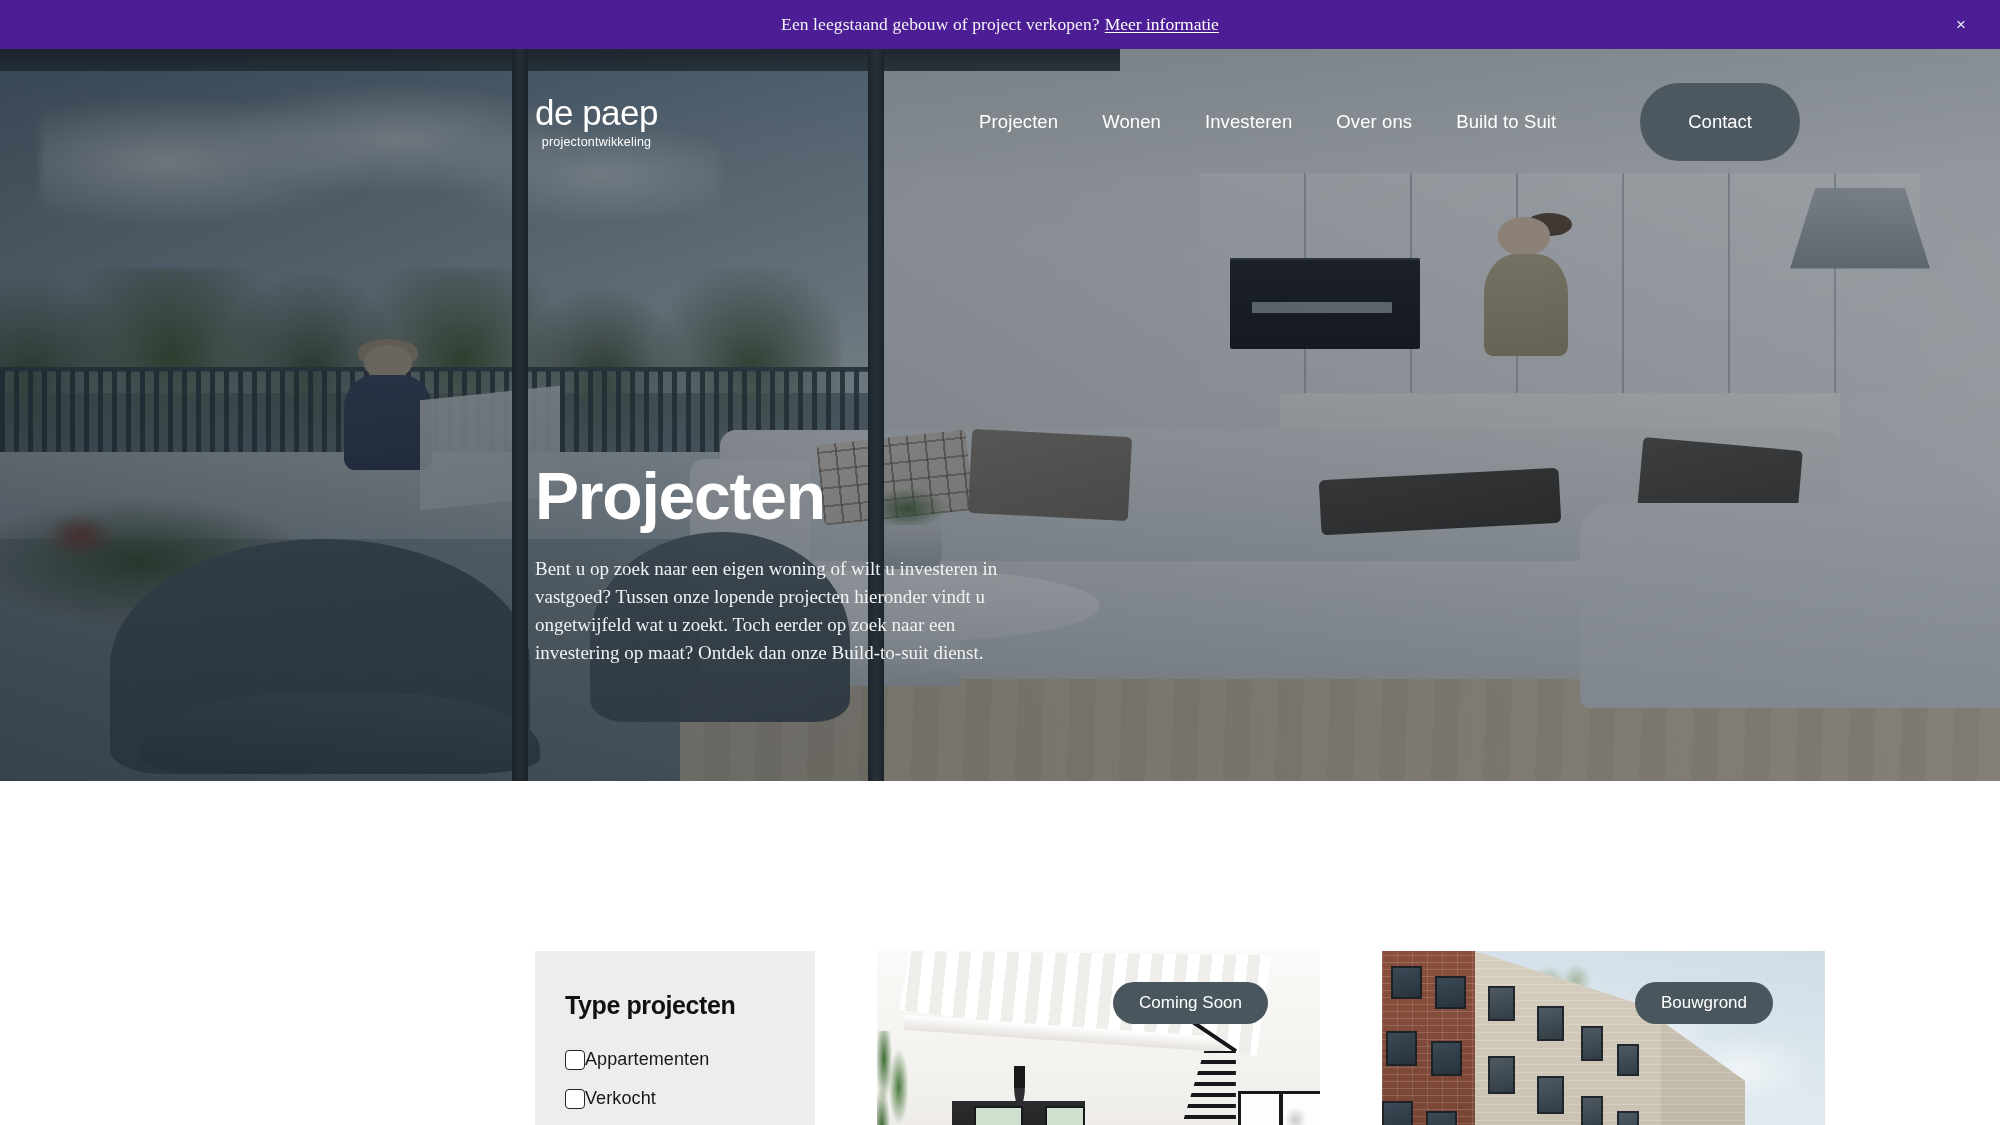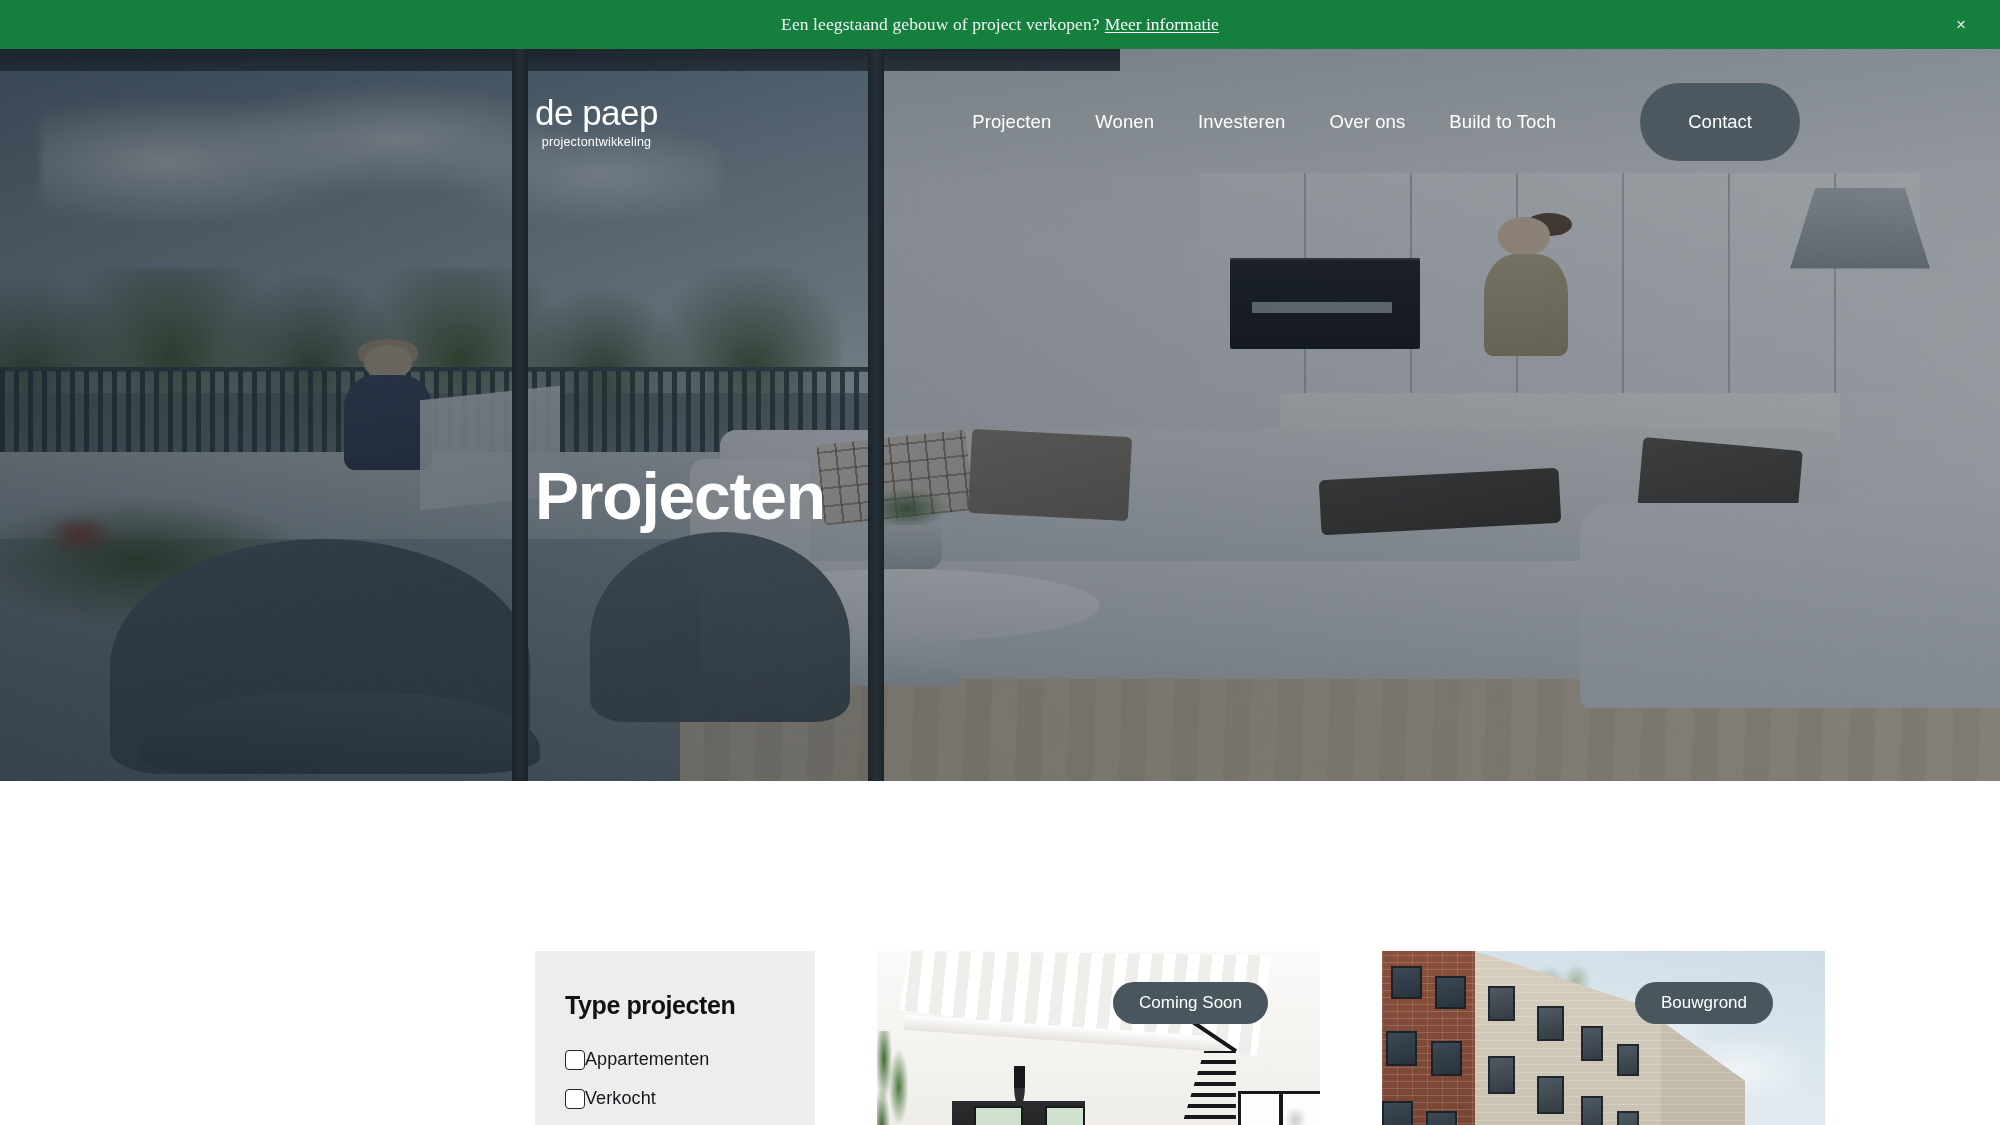--- a/index.html
+++ b/index.html
@@ -9,21 +9,21 @@
     overflow:hidden;
     background:#ffffff;
     font-family:"Liberation Sans", sans-serif;
     -webkit-font-smoothing:antialiased;
   }
 
   
   .announce {
     position:relative;
     height:49px;
-    background:#15803d;
+    background:#4c1d95;
     display:flex;
     align-items:center;
     justify-content:center;
     color:#ffffff;
   }
   .announce-text {
     font-family:"Liberation Serif", serif;
     font-size:17.5px;
     letter-spacing:.1px;
     color:#f2f3f4;
@@ -635,28 +635,29 @@
       <div class="logo">
         <div class="logo-main">de paep</div>
         <div class="logo-sub">projectontwikkeling</div>
       </div>
 
       <div class="nav-links">
         <span class="nav-link">Projecten</span>
         <span class="nav-link">Wonen</span>
         <span class="nav-link">Investeren</span>
         <span class="nav-link">Over ons</span>
-        <span class="nav-link">Build to Toch</span>
+        <span class="nav-link">Build to Suit</span>
         <button class="nav-cta">Contact</button>
       </div>
 
     </div>
 
     <div class="hero-copy">
       <h1 class="hero-title">Projecten</h1>
+      <p class="hero-desc">Bent u op zoek naar een eigen woning of wilt u investeren in vastgoed? Tussen onze lopende projecten hieronder vindt u ongetwijfeld wat u zoekt. Toch eerder op zoek naar een investering op maat? Ontdek dan onze Build-to-suit dienst.</p>
     </div>
 
   </div>
 </div>
 
 <div class="content">
   <div class="content-inner">
 
     <aside class="filters">
       <div class="filters-title">Type projecten</div>

